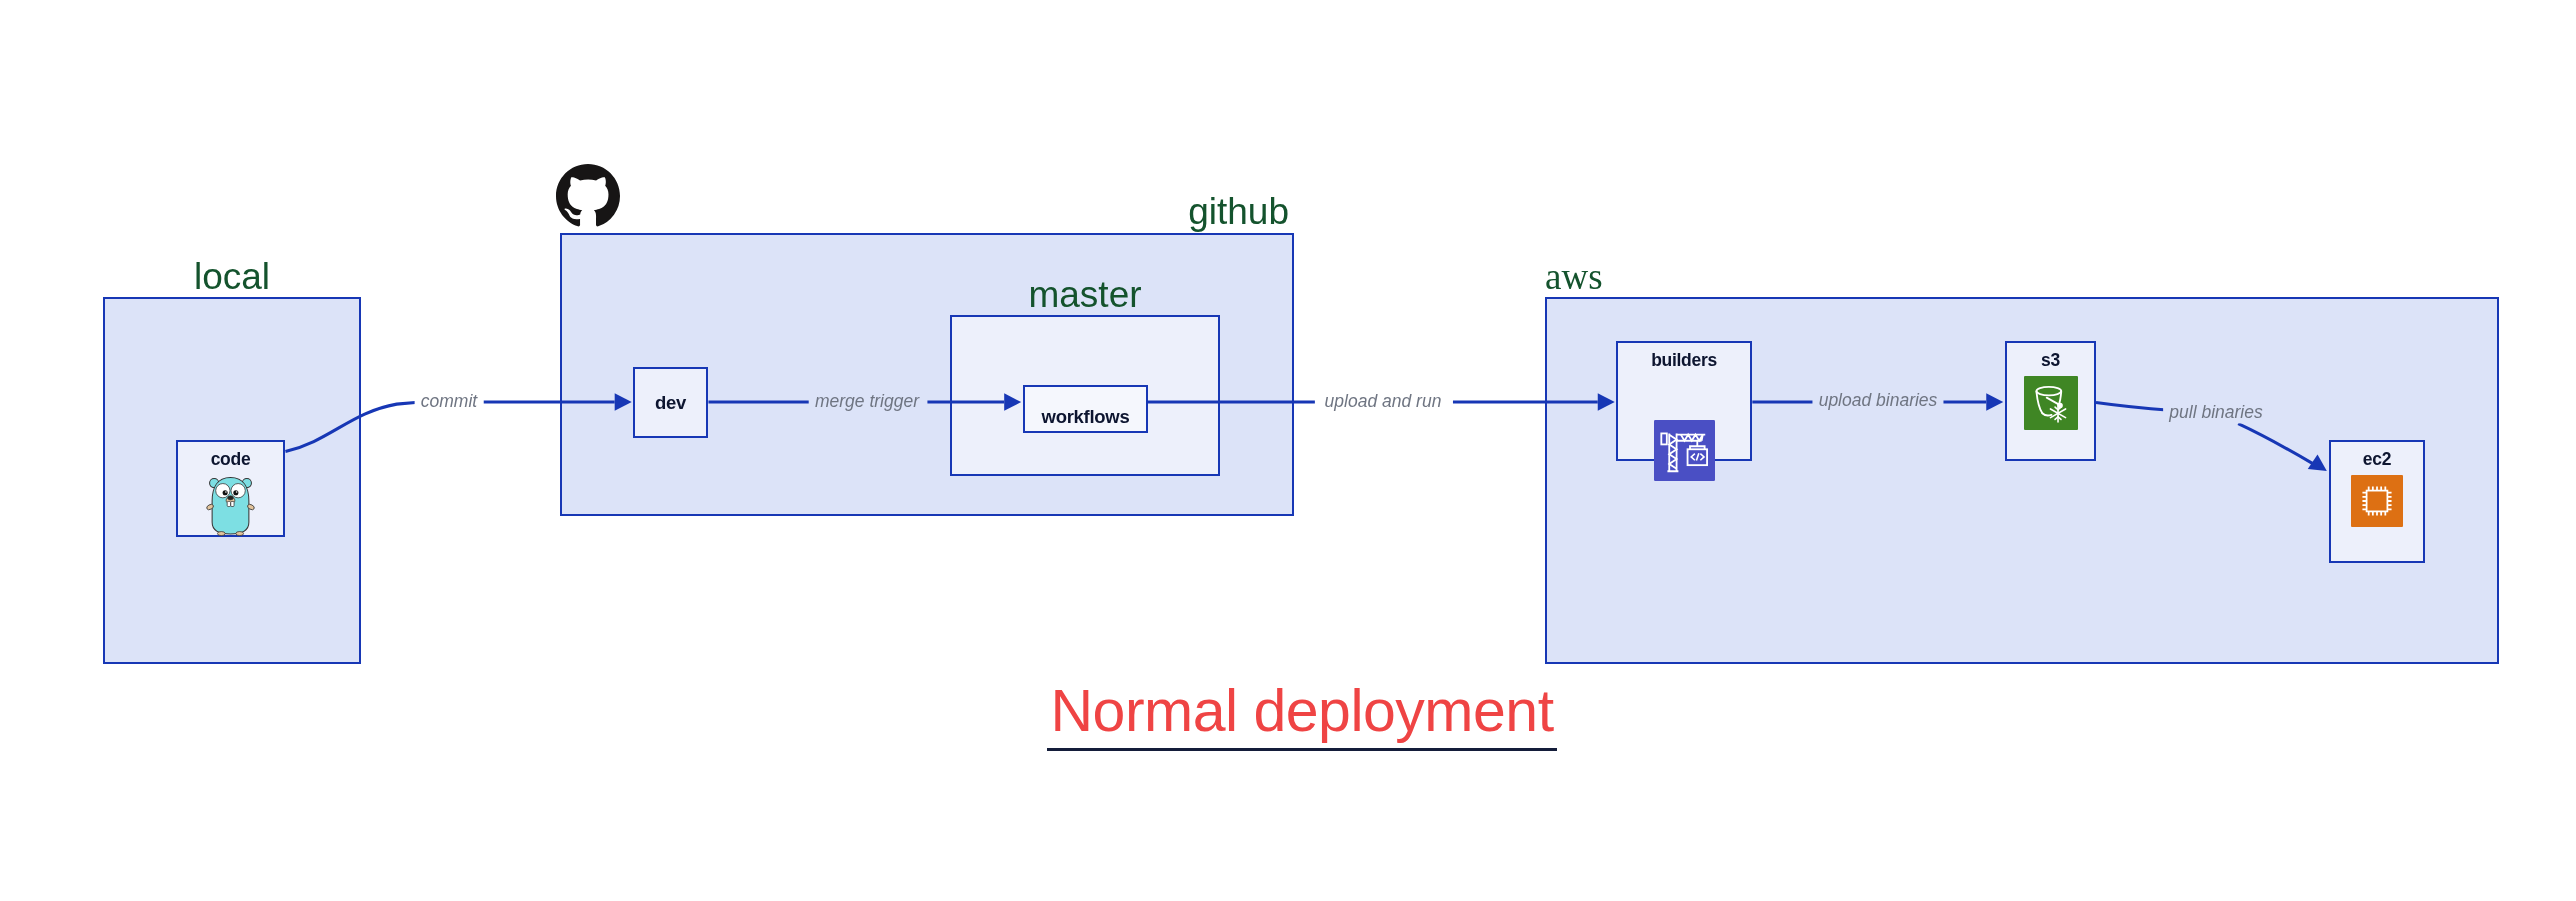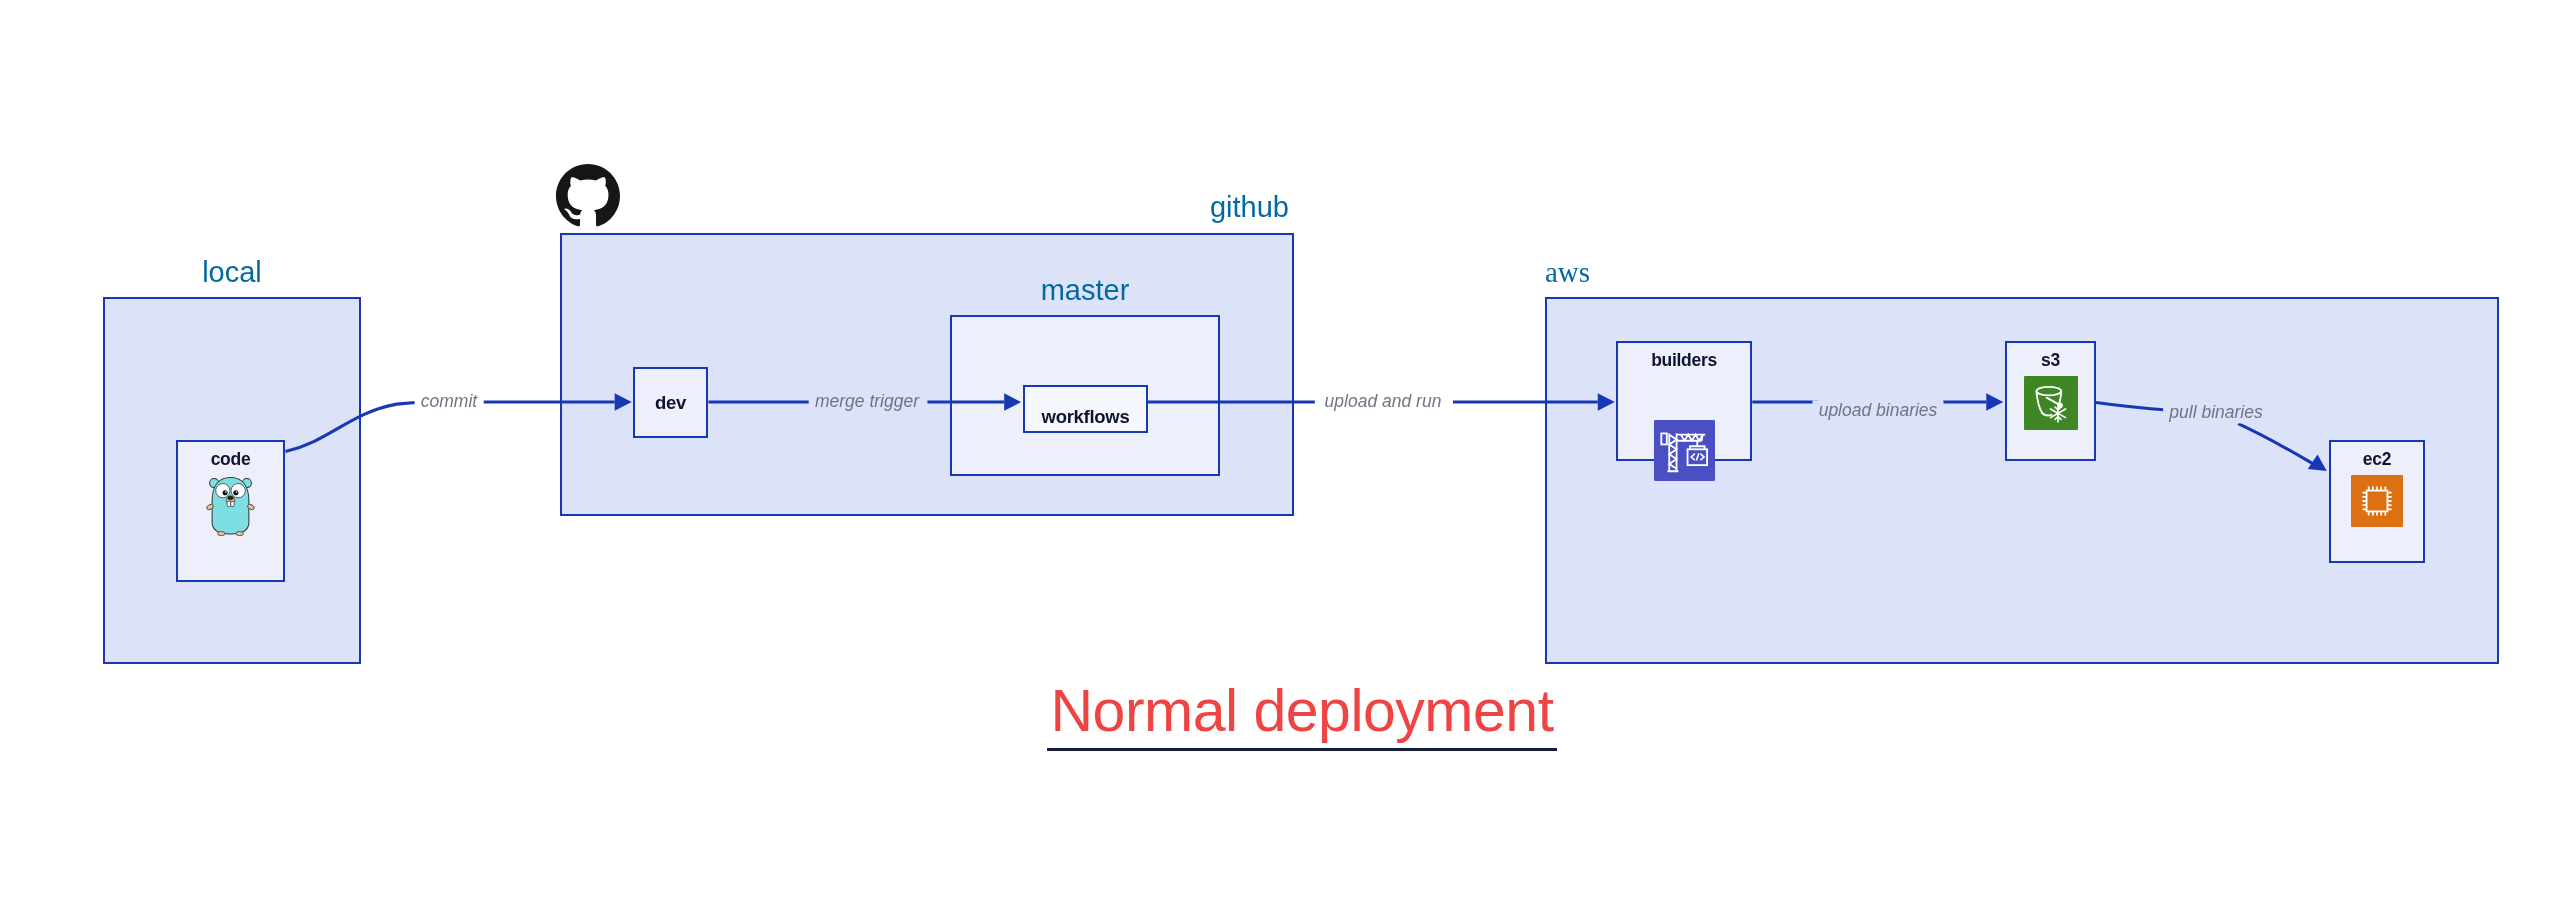--- a/index.html
+++ b/index.html
@@ -13,21 +13,21 @@
     background:#dce3f8;border:2.6px solid #1737b5;z-index:1;
   }
   .node-box{
     position:absolute;box-sizing:border-box;
     background:#edf0fb;border:2.6px solid #1737b5;z-index:2;
     display:flex;flex-direction:column;align-items:center;
   }
   .node-box.center{justify-content:center;}
   .inner-fill{background:#f5f7fd;}
   .group-label{
-    position:absolute;color:#0369a1;font-size:29px;line-height:1.1;
+    position:absolute;color:#14532d;font-size:37px;line-height:1.1;
     z-index:3;letter-spacing:0px;
   }
   .node-label{
     font-weight:bold;font-size:17.5px;color:#0d1530;line-height:1.15;
     letter-spacing:-0.3px;
   }
   .pad-top{padding-top:7.2px;}
   .edge-label{
     position:absolute;transform:translate(-50%,-50%);
     font-style:italic;font-size:17.5px;color:#6f7582;line-height:1.1;
@@ -59,21 +59,21 @@
     <path fill="#171515" fill-rule="evenodd" d="M8 0C3.58 0 0 3.58 0 8c0 3.54 2.29 6.53 5.47 7.59.4.07.55-.17.55-.38 0-.19-.01-.82-.01-1.49-2.01.37-2.53-.49-2.69-.94-.09-.23-.48-.94-.82-1.13-.28-.15-.68-.52-.01-.53.63-.01 1.08.58 1.23.82.72 1.21 1.87.87 2.33.66.07-.52.28-.87.51-1.07-1.78-.2-3.64-.89-3.64-3.95 0-.87.31-1.59.82-2.15-.08-.2-.36-1.02.08-2.12 0 0 .67-.21 2.2.82.64-.18 1.32-.27 2-.27s1.36.09 2 .27c1.53-1.04 2.2-.82 2.2-.82.44 1.1.16 1.92.08 2.12.51.56.82 1.27.82 2.15 0 3.07-1.87 3.75-3.65 3.95.29.25.54.73.54 1.48 0 1.07-.01 1.93-.01 2.2 0 .21.15.46.55.38A8.013 8.013 0 0 0 16 8c0-4.42-3.58-8-8-8z"></path>
   </svg>
 </div>
 
 <div class="group-label" style="left:950px;top:275px;width:270px;text-align:center;">master</div>
 <div class="container-box" style="left:950px;top:315px;width:270px;height:161px;background:#edf0fb;z-index:2;"></div>
 
 <div class="group-label" style="left:1545px;top:257px;width:954px;font-family:Liberation Serif, serif;">aws</div>
 <div class="container-box" style="left:1545px;top:297px;width:954px;height:367px;"></div>
 
-<div class="node-box pad-top" style="left:176px;top:440px;width:109px;height:142px;">
+<div class="node-box pad-top" style="left:176px;top:440px;width:109px;height:97px;">
   <div class="node-label">code</div>
   <div class="icon-frame">
     <svg width="49" height="61" viewBox="0 0 96 118">
       <g stroke="#333333" stroke-width="2" fill="#7ddfe3">
         <circle cx="16" cy="15" r="9"></circle>
         <circle cx="80" cy="15" r="9"></circle>
         <path d="M48 4 C22 4 12 24 12 50 L12 92 C12 108 26 115 48 115 C70 115 84 108 84 92 L84 50 C84 24 74 4 48 4 Z"></path>
       </g>
       <g stroke="#333333" stroke-width="1.5">
         <ellipse cx="8" cy="62" rx="7" ry="4.5" fill="#e3c49c" transform="rotate(-28 8 62)"></ellipse>
@@ -190,19 +190,19 @@
     <polygon points="1982,780 1949,763 1949,797"></polygon>
     <polygon points="3134,780 3101,763 3101,797"></polygon>
     <polygon points="3888,780 3855,763 3855,797"></polygon>
     <polygon points="4516,914 4479,910 4498,882"></polygon>
   </g>
 </svg>
 
 <div class="edge-label bg-white" style="left:449px;top:402px;">commit</div>
 <div class="edge-label bg-container" style="left:867px;top:402px;">merge trigger</div>
 <div class="edge-label bg-white" style="left:1383px;top:402px;">upload and run</div>
-<div class="edge-label bg-container" style="left:1878px;top:411px;">upload binaries</div>
+<div class="edge-label bg-container" style="left:1878px;top:401px;">upload binaries</div>
 <div class="edge-label bg-container" style="left:2216px;top:413px;font-style:italic;">pull binaries</div>
 
 <div class="title-wrap">
   <span class="title-text">Normal deployment</span>
 </div>
 
 
 </body></html>

